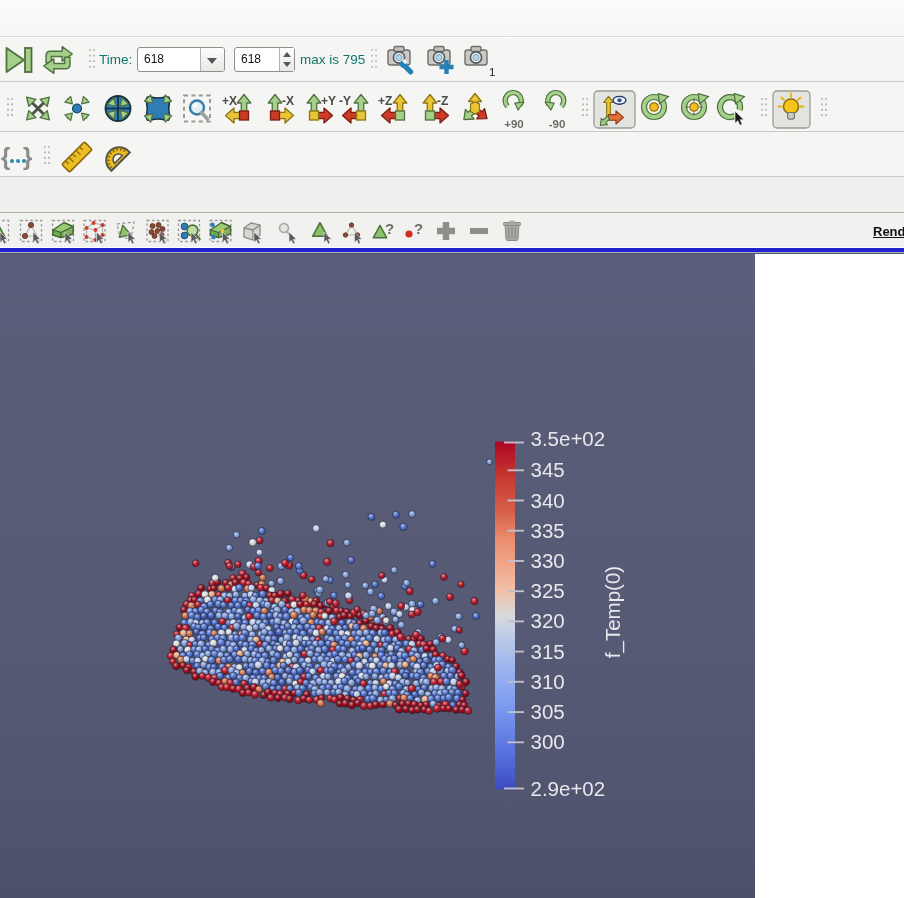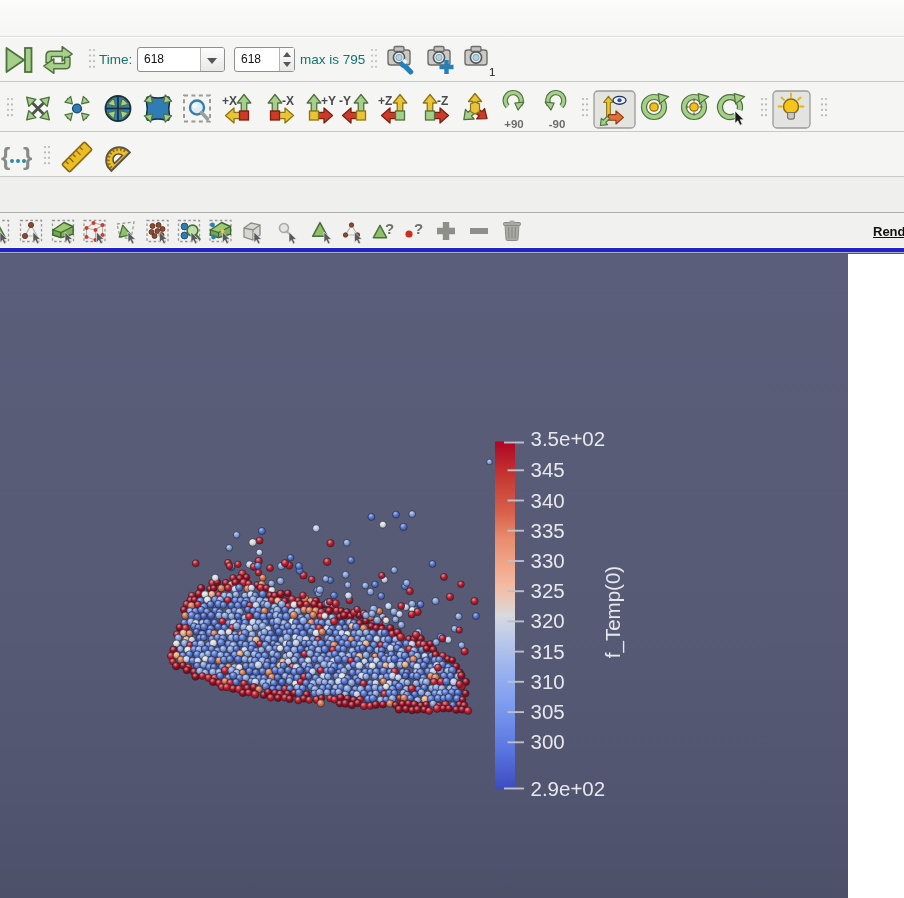--- a/index.html
+++ b/index.html
@@ -13,21 +13,21 @@
   border-bottom:1px solid #c9c9c7; }
 #row3 { left:0; top:132px; width:904px; height:45px; background:#f5f5f3;
   border-bottom:1px solid #c9c9c7; }
 #gap { left:0; top:177px; width:904px; height:36px; background:#efefed;
   border-bottom:1px solid #aeaeaa; }
 #row4 { left:0; top:213px; width:904px; height:34px; background:#f1f1ef; }
 #sep-w { left:0; top:247px; width:904px; height:1px; background:#fdfdfd; }
 #sep-b { left:0; top:248px; width:904px; height:4px; background:#2121ce; }
 #sep-l { left:0; top:252px; width:904px; height:1px; background:#aab0c0; }
 #sep-d { left:0; top:253px; width:904px; height:1px; background:#53566a; }
-#view { left:0; top:254px; width:848px; height:644px;
+#view { left:0; top:254px; width:755px; height:644px;
   background:linear-gradient(180deg,#5a5e7a 0%,#565a74 58%,#515570 84%,#4c5069 100%); }
 .tlabel { position:absolute; font-size:13.5px; color:#0f766e; }
 #combo { position:absolute; left:137px; top:47px; width:88px; height:25px;
   background:#fff; border:1px solid #8f8f8b; border-radius:3px; }
 #combo .dd { position:absolute; right:0; top:0; width:24px; height:23px;
   background:linear-gradient(#fdfdfd,#e8e8e6); border-left:1px solid #b4b4b0;
   border-radius:0 2px 2px 0; }
 #combo .tri { position:absolute; right:7px; top:10px; width:0; height:0;
   border-left:5px solid transparent; border-right:5px solid transparent;
   border-top:6px solid #55555a; }

